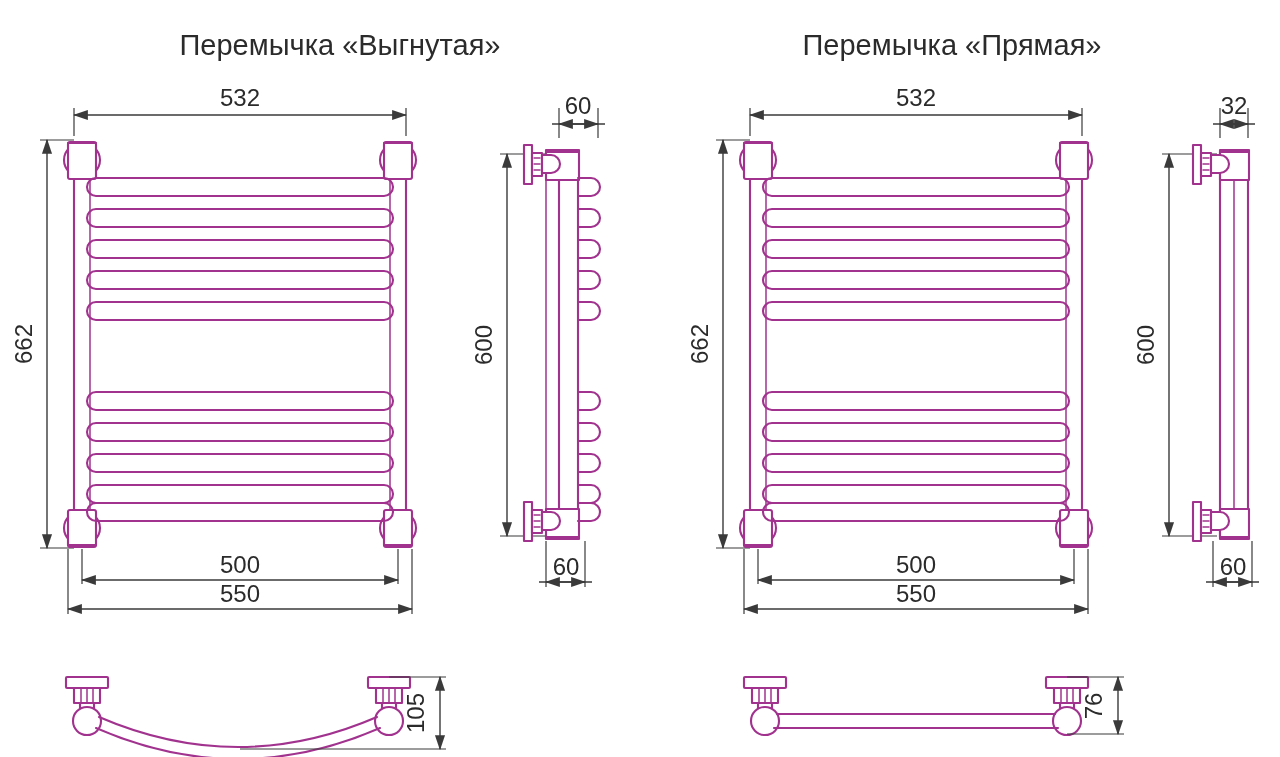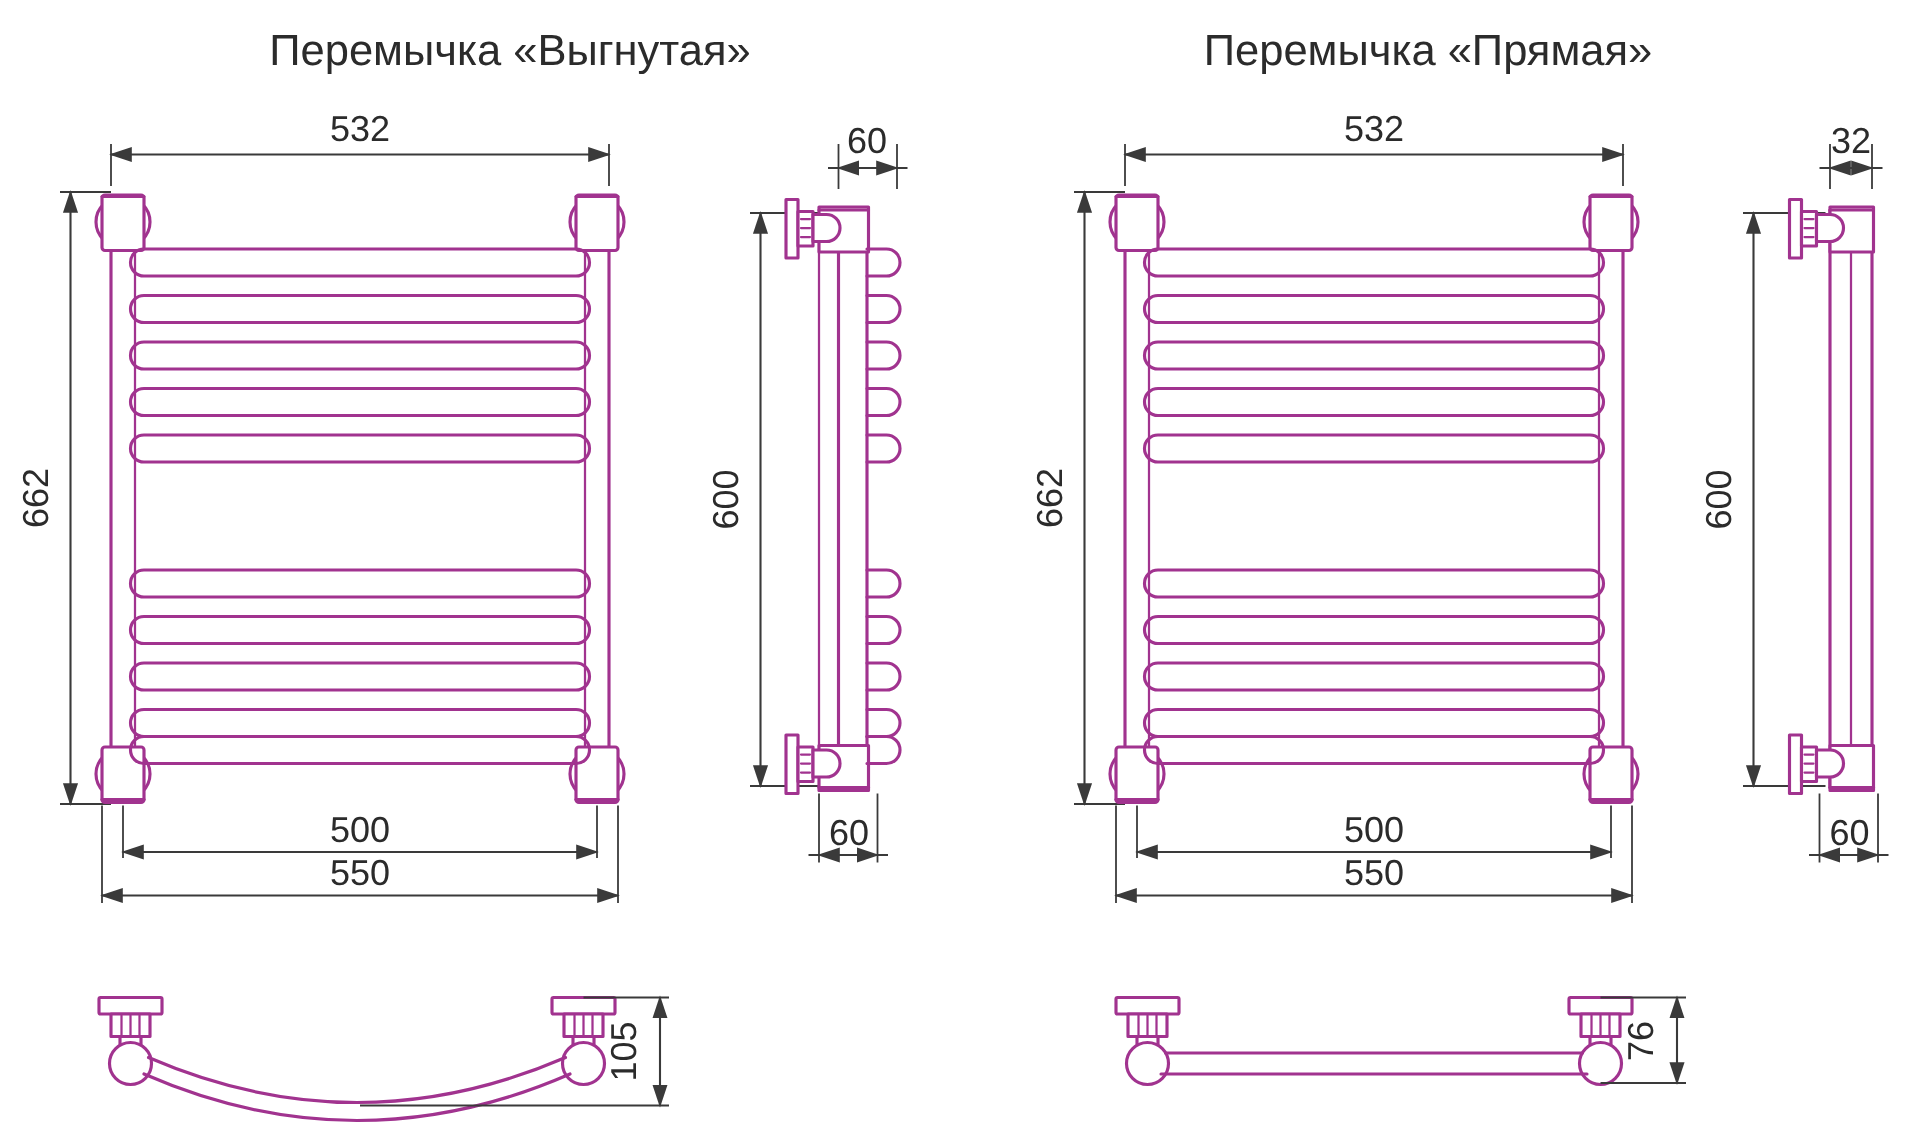--- a/index.html
+++ b/index.html
@@ -3,21 +3,21 @@
 <meta charset="utf-8">
 <style>
   html,body{margin:0;padding:0;background:#ffffff;}
   body{
     width:1280px;height:757px;
     font-family:"Liberation Sans", sans-serif;
     color:#2b2b2b;
     overflow:hidden;
     position:relative;
   }
-  #stage{position:absolute;left:0;top:0;width:1280px;height:633px;}
+  #stage{position:absolute;left:0;top:12px;width:1280px;height:633px;}
   svg#drawing{display:block;width:1280px;height:757px;}
   .ttl{
     font-family:"Liberation Sans", sans-serif;
     font-size:29px;
     fill:#2b2b2b;
     text-anchor:middle;
   }
   .dimtxt{
     font-family:"Liberation Sans", sans-serif;
     font-size:24px;

